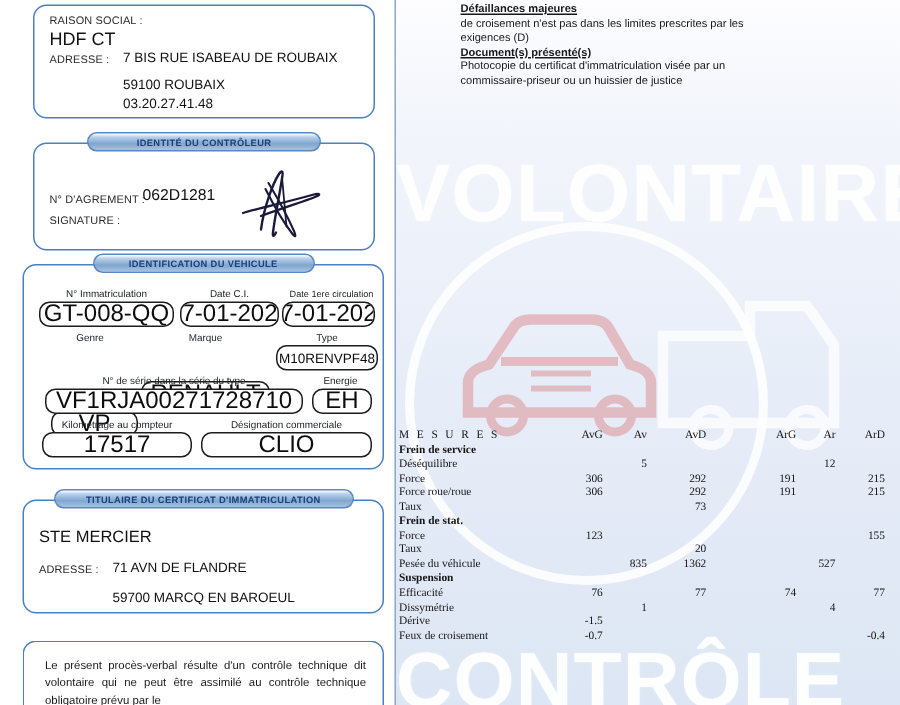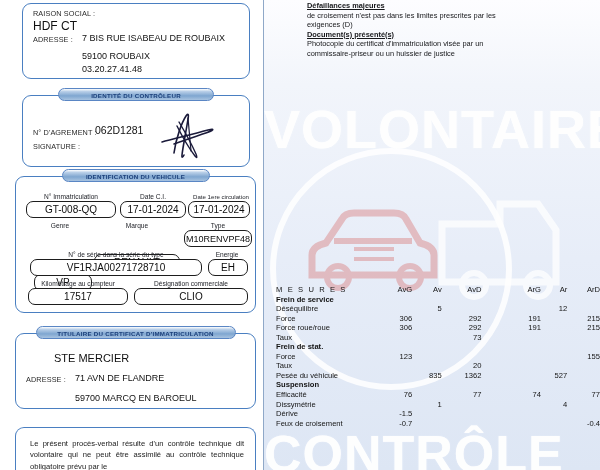--- a/index.html
+++ b/index.html
@@ -84,21 +84,21 @@
   }
   .fbox {
     position: absolute;
     border: 1.1px solid #1d1d1d;
     border-radius: 7px;
     background: #fff;
     box-sizing: border-box;
     display: flex;
     align-items: center;
     justify-content: center;
-    font-size: 10px;
+    font-size: 16px;
     color: #0d0d0d;
     white-space: nowrap;
     overflow: hidden;
   }
 
   
   #signature {
     position: absolute;
     left: 152px;
     top: 108px;
@@ -185,24 +185,24 @@
   #defects .body {
     display: inline-block;
     width: 286px;
     vertical-align: top;
   }
   #defects .ind { margin-left: 39px; display: block; }
 
   
   #measures {
     position: absolute;
-    left: 12px;
+    left: 2px;
     top: 285px;
     width: 324px;
-    font-family: Liberation Sans, sans-serif;
+    font-family: Liberation Serif, serif;
     font-size: 7.6px;
     line-height: 9.55px;
     color: #141414;
     border-collapse: collapse;
   }
   #measures td, #measures th {
     padding: 0;
     margin: 0;
     white-space: nowrap;
     font-weight: normal;
@@ -285,21 +285,21 @@
 
       <div class="fcap" style="left:12px; top:103px; width:100px;">Kilométrage au compteur</div>
       <div class="fbox" style="left:12px; top:111px; width:100px; height:17px;">17517</div>
 
       <div class="fcap" style="left:118px; top:103px; width:114px;">Désignation commerciale</div>
       <div class="fbox" style="left:118px; top:111px; width:114px; height:17px;">CLIO</div>
     </div>
 
     <div class="panel" style="left:15px; top:333px; width:241px; height:76px;">
       <div class="panel-title" style="width:200px;">TITULAIRE DU CERTIFICAT D'IMMATRICULATION</div>
-      <div class="val-lg" style="left:10px; top:18px; font-size:11px;margin-left:28px;">STE MERCIER</div>
+      <div class="val-lg" style="left:10px; top:18px; font-size:11px;">STE MERCIER</div>
       <div class="lbl" style="left:10px; top:41px;">ADRESSE :</div>
       <div class="val-md" style="left:59px; top:39px;">71 AVN DE FLANDRE</div>
       <div class="val-md" style="left:59px; top:59px;">59700 MARCQ EN BAROEUL</div>
     </div>
 
     <div class="panel" style="left:15px; top:427px; width:241px; height:60px; border-bottom:none;">
       <div class="notice-text" style="left:14px; top:10px; width:214px;">Le présent procès-verbal résulte d'un contrôle technique dit volontaire qui ne peut être assimilé au contrôle technique obligatoire prévu par le</div>
     </div>
   </div>
 

